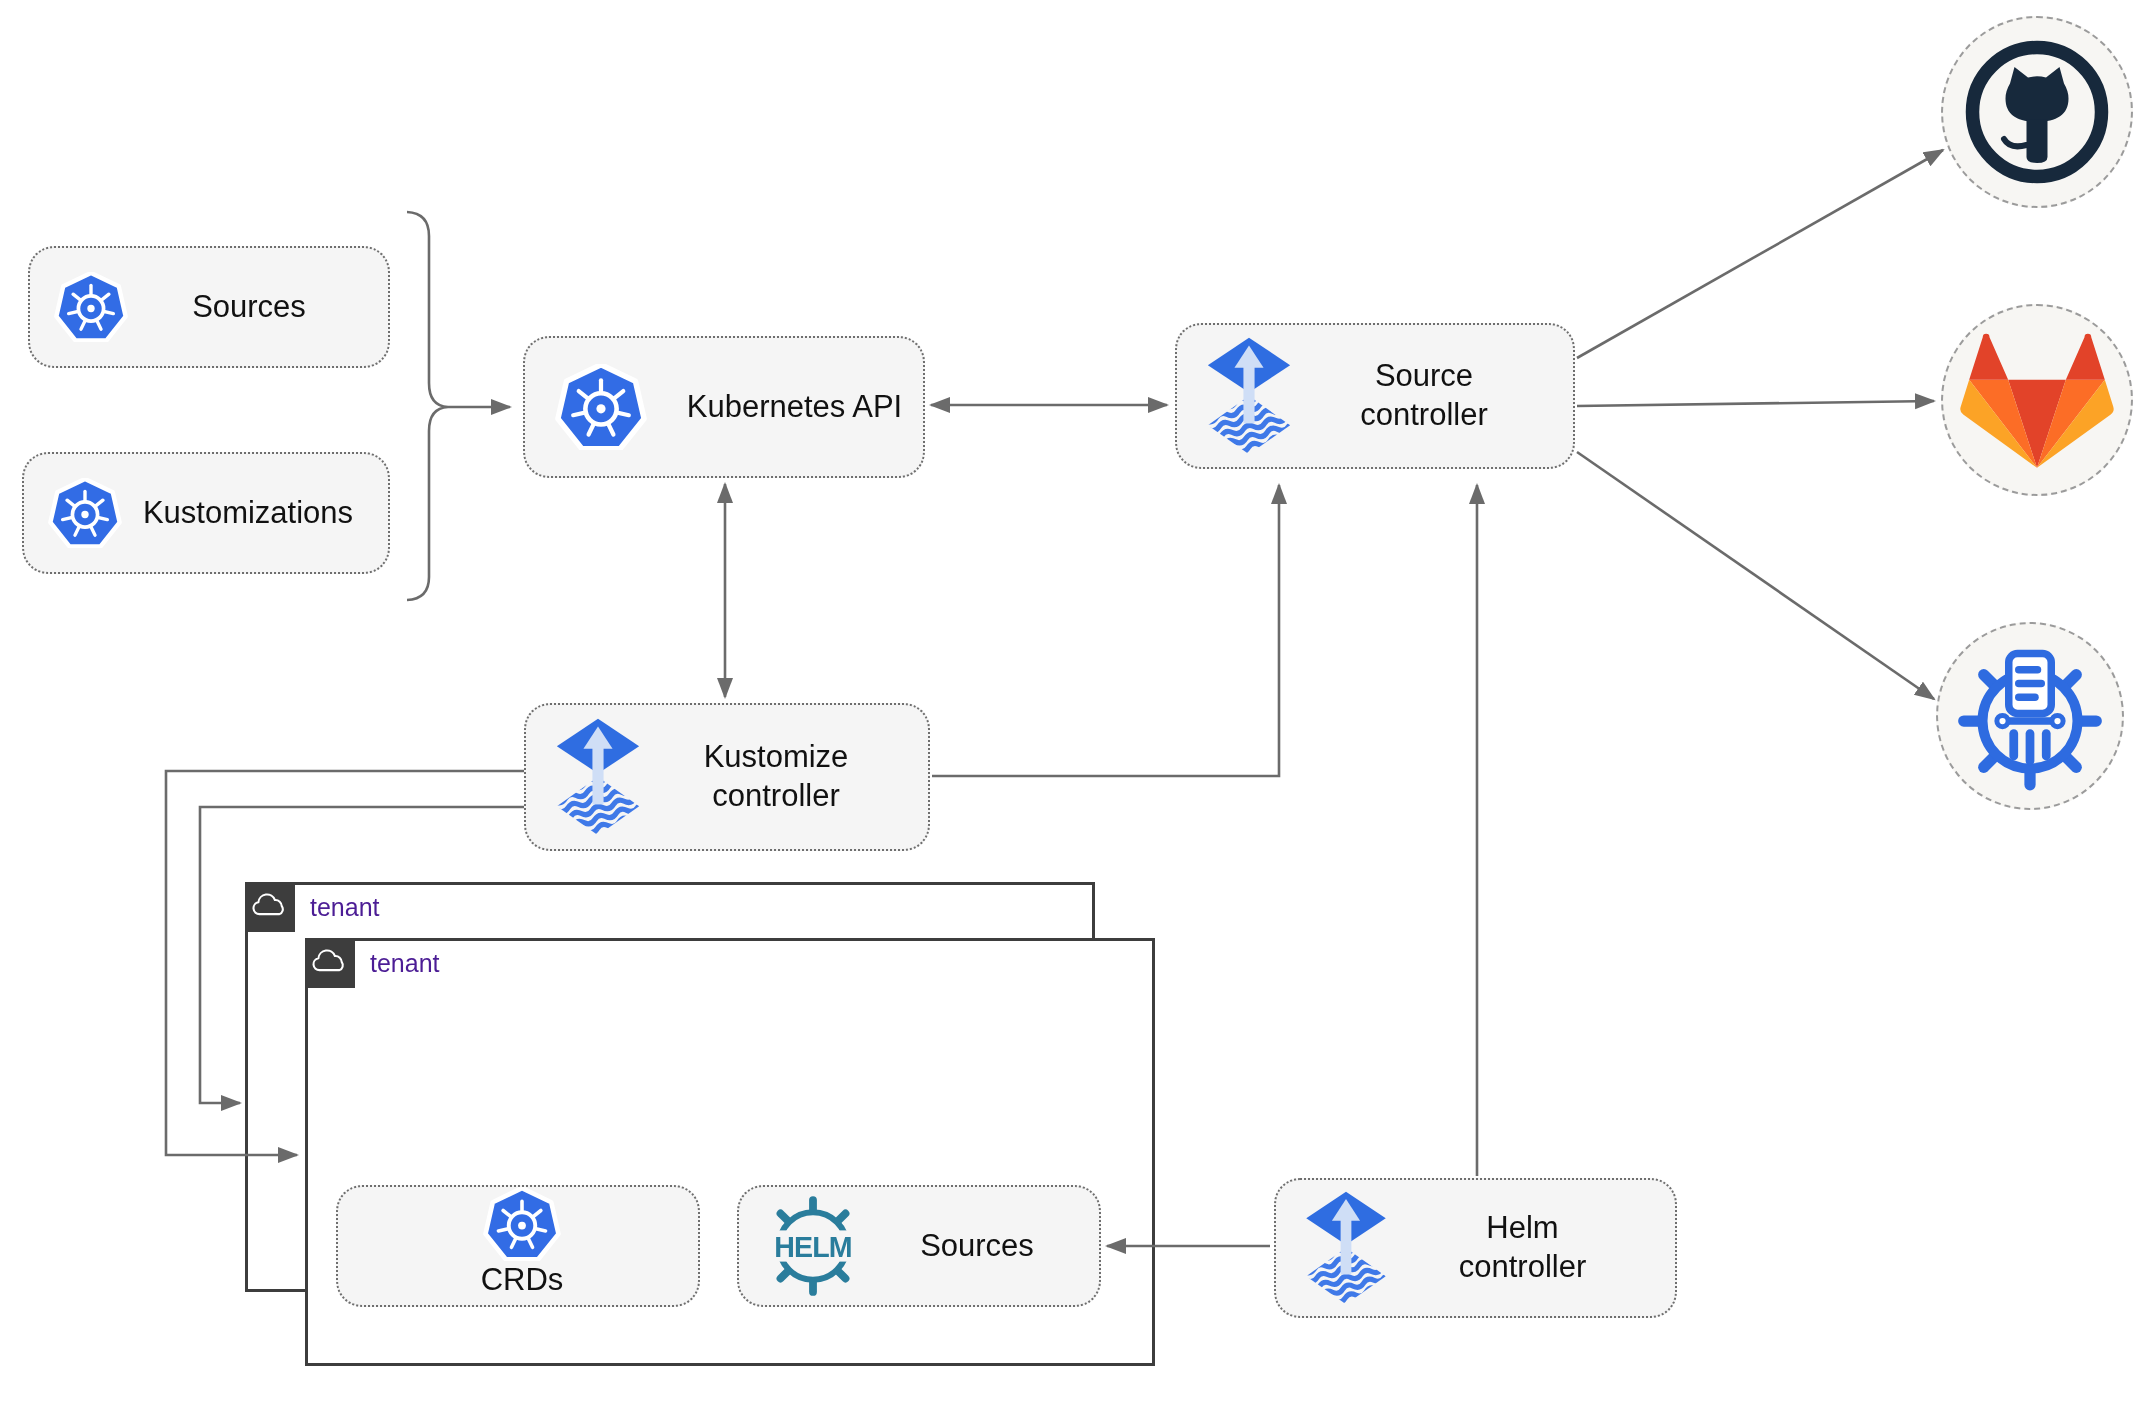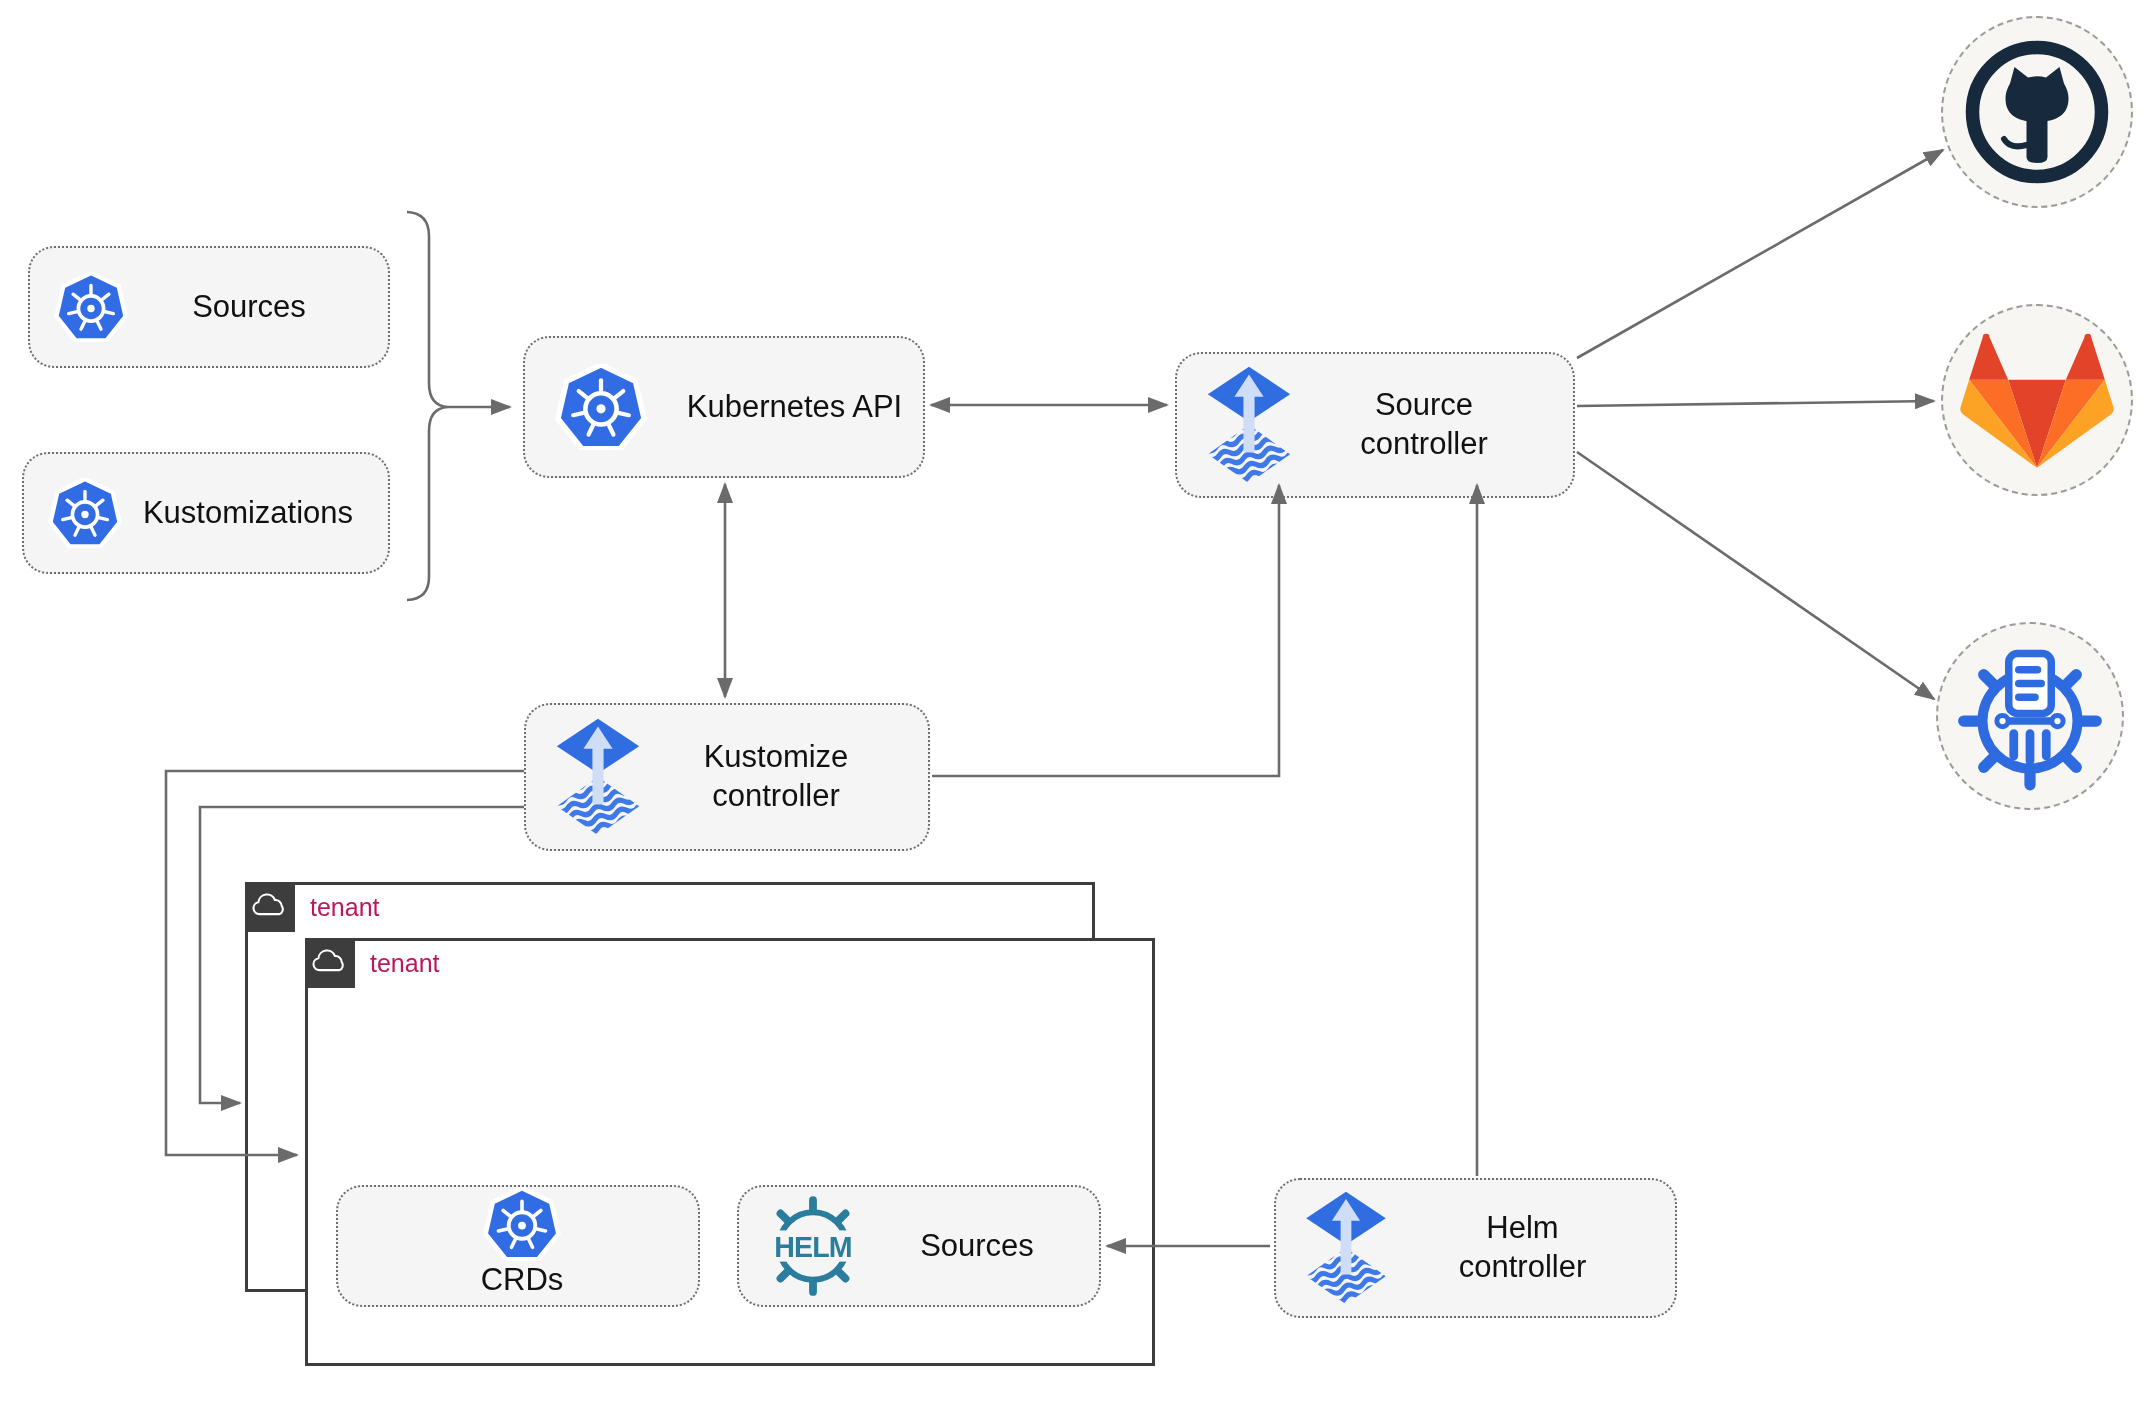--- a/index.html
+++ b/index.html
@@ -27,21 +27,21 @@
     background:#ffffff;
     border:3px solid #3d3d3d;
     box-sizing:border-box;
   }
   .tenant .tag{
     position:absolute;left:-3px;top:-3px;width:50px;height:50px;
     background:#3d3d3d;display:flex;align-items:center;justify-content:center;
   }
   .tenant .tname{
     position:absolute;left:62px;top:-3px;height:50px;display:flex;align-items:center;
-    font-size:25px;color:#be185d;
+    font-size:25px;color:#4c1d95;
   }
 
   
   .ecirc{
     position:absolute;border:2.5px dashed #9b9b9b;border-radius:50%;
     background:#f7f6f3;display:flex;align-items:center;justify-content:center;
     box-sizing:border-box;
   }
 
   #wires{position:absolute;left:0;top:0;width:2144px;height:1407px;pointer-events:none;z-index:40;}
@@ -190,21 +190,21 @@
 
   <div class="dbox z3" style="left:523px;top:336px;width:402px;height:142px;padding:0 18px 0 30px;gap:37px;">
     <span class="icon-slot">
       <svg width="92" height="86" viewBox="0 0 100 92">
           <use href="#k8s-icon"></use>
         </svg>
     </span>
     <span class="lbl">Kubernetes API</span>
   </div>
 
-  <div class="dbox z3" style="left:1175px;top:352px;width:400px;height:146px;padding:0 18px 0 28px;justify-content:space-between;">
+  <div class="dbox z3" style="left:1175px;top:323px;width:400px;height:146px;padding:0 18px 0 28px;justify-content:space-between;">
     <span class="icon-slot">
       <svg width="88" height="120" viewBox="0 0 100 140">
           <use href="#flux-icon"></use>
         </svg>
     </span>
     <span class="lbl">
       <span class="l1">Source</span>
       <span class="l2">controller</span>
     </span>
   </div>

